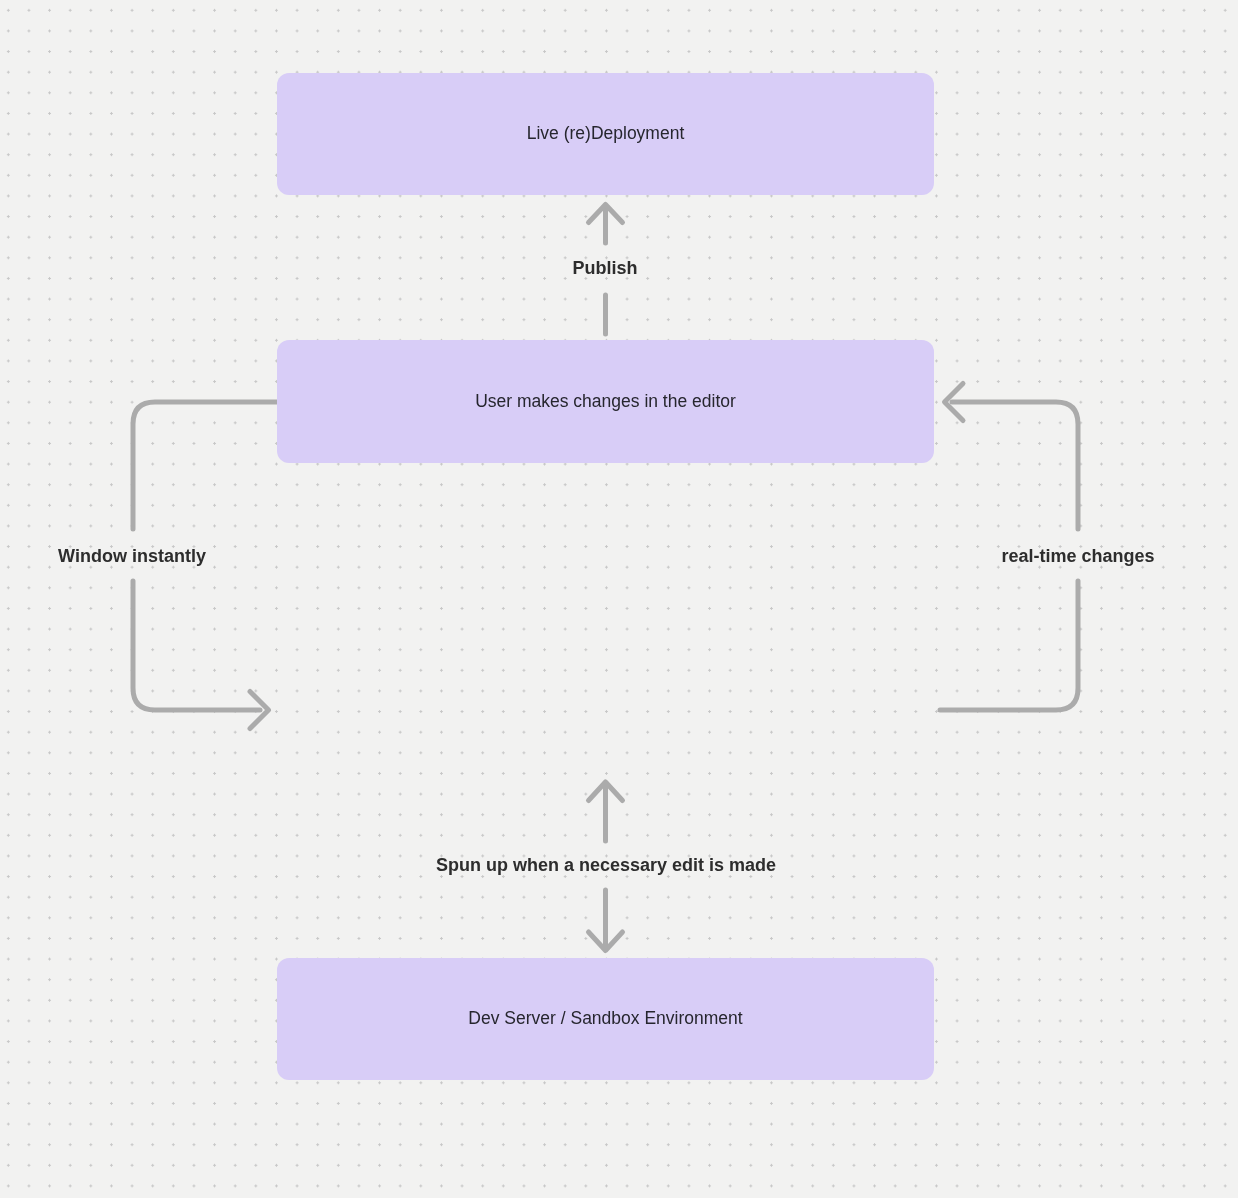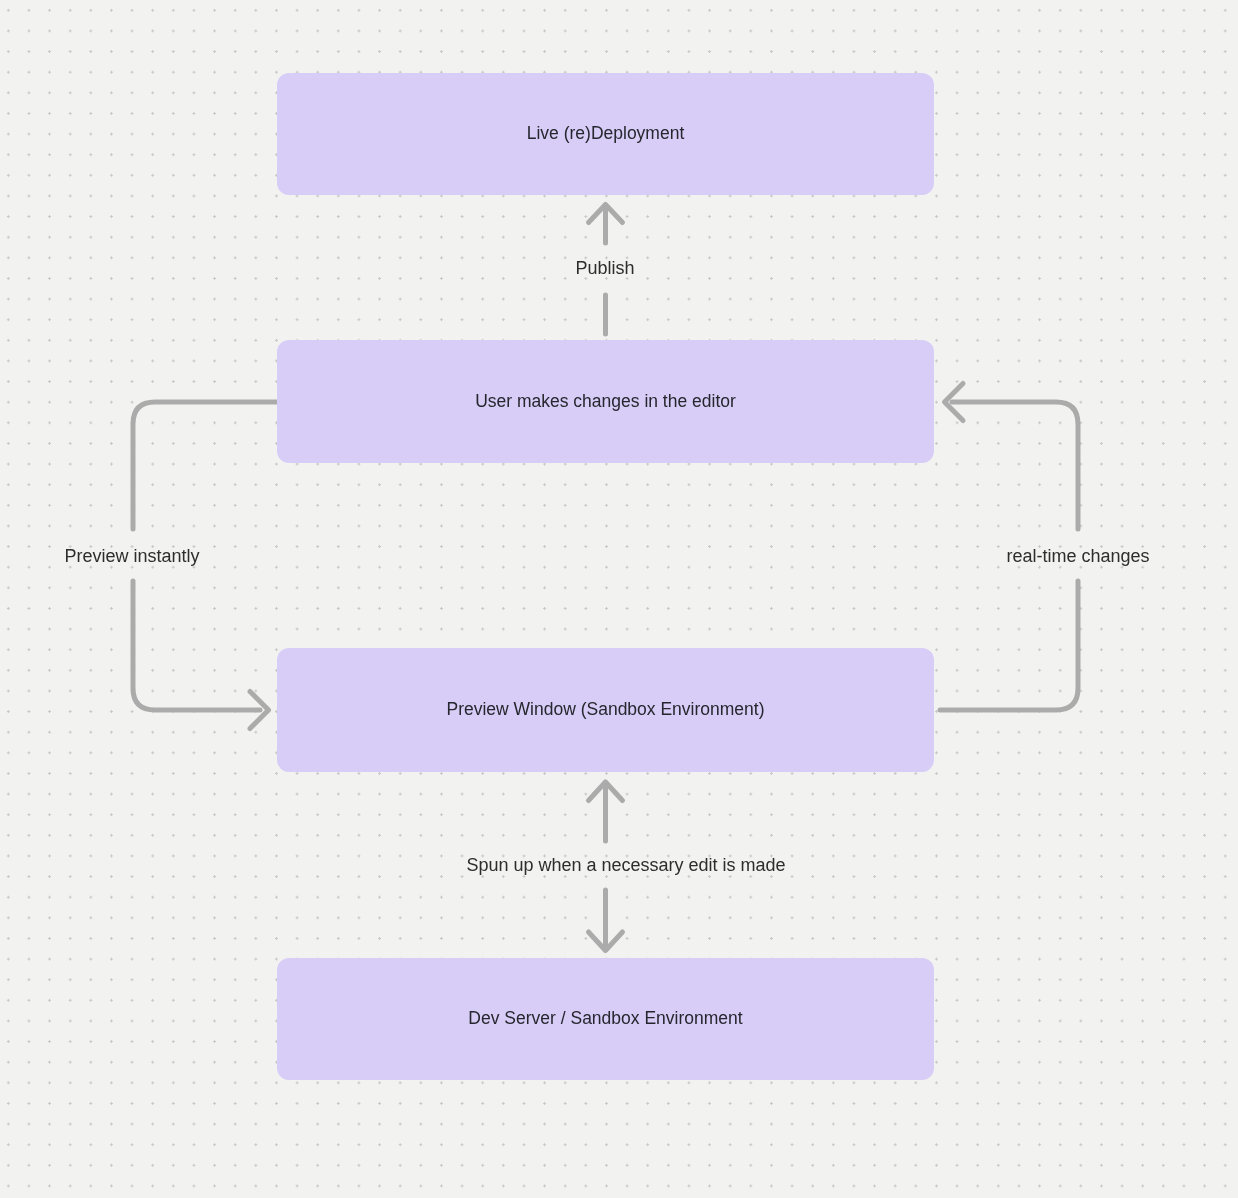--- a/index.html
+++ b/index.html
@@ -58,25 +58,26 @@
   .node-user{top:340px; height:123px;justify-content:center;}
   .node-preview{top:648px; height:124px;}
   .node-dev{top:958px;text-align:right;}
   .edge-label{
     position:absolute;
     transform:translate(-50%,-50%);
     white-space:nowrap;
     color:var(--label-text);
     font-size:18px;
     line-height:1.2;
+    font-weight:bold;
   }
   .label-publish{left:605px; top:269px;}
   .label-updates{left:132px; top:557px;}
   .label-feedback{left:1078px; top:557px;}
-  .label-spun{left:626px; top:866px;text-align:center;}
+  .label-spun{left:606px; top:866px;text-align:center;}
 </style>
 </head>
 <body>
 
 <div class="canvas">
 
   <svg class="edges-svg" viewBox="0 0 1238 1198" xmlns="http://www.w3.org/2000/svg" aria-hidden="true">
 
     <g>
       <path d="M605.5 243 L605.5 207"></path>
@@ -105,26 +106,23 @@
   </svg>
 
   <div class="node node-live">
     <span>Live (re)Deployment</span>
   </div>
 
   <div class="node node-user">
     <span>User makes changes in the editor</span>
   </div>
 
-  <div class="node node-preview">
-    <span>Preview Window (Sandbox Environment)</span>
-  </div>
 
   <div class="node node-dev">
     <span>Dev Server / Sandbox Environment</span>
   </div>
 
   <div class="edge-label label-publish">Publish</div>
-  <div class="edge-label label-updates">Preview instantly</div>
+  <div class="edge-label label-updates">Window instantly</div>
   <div class="edge-label label-feedback">real-time changes</div>
   <div class="edge-label label-spun">Spun up when a necessary edit is made</div>
 
 </div>
 
 </body></html>

